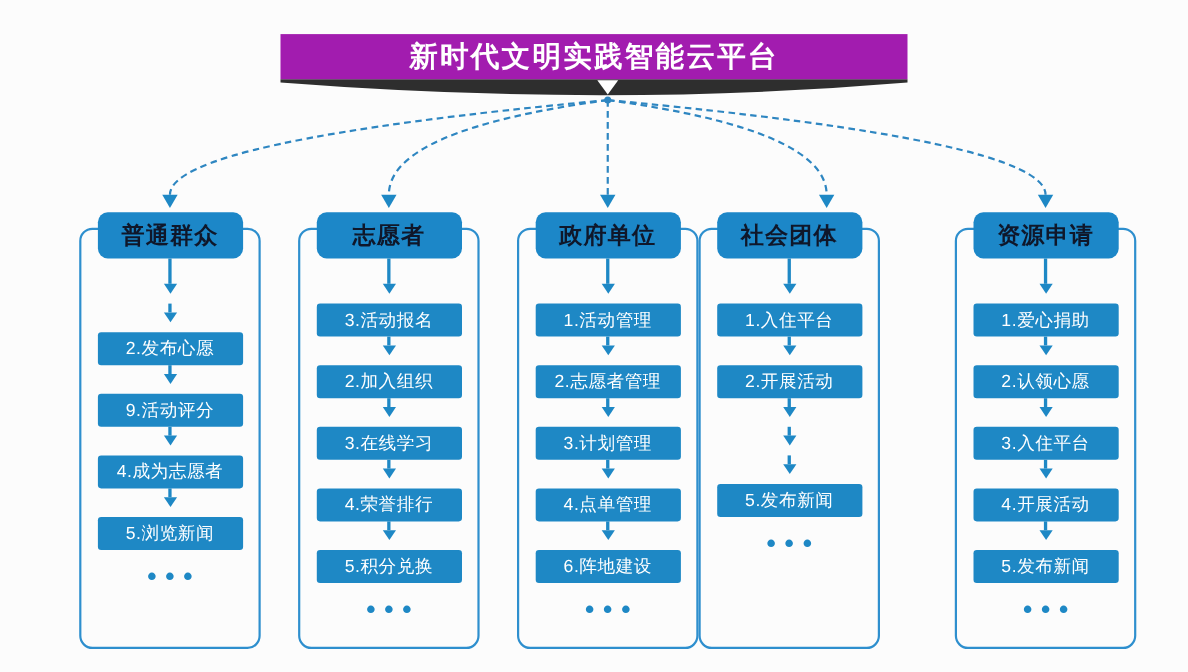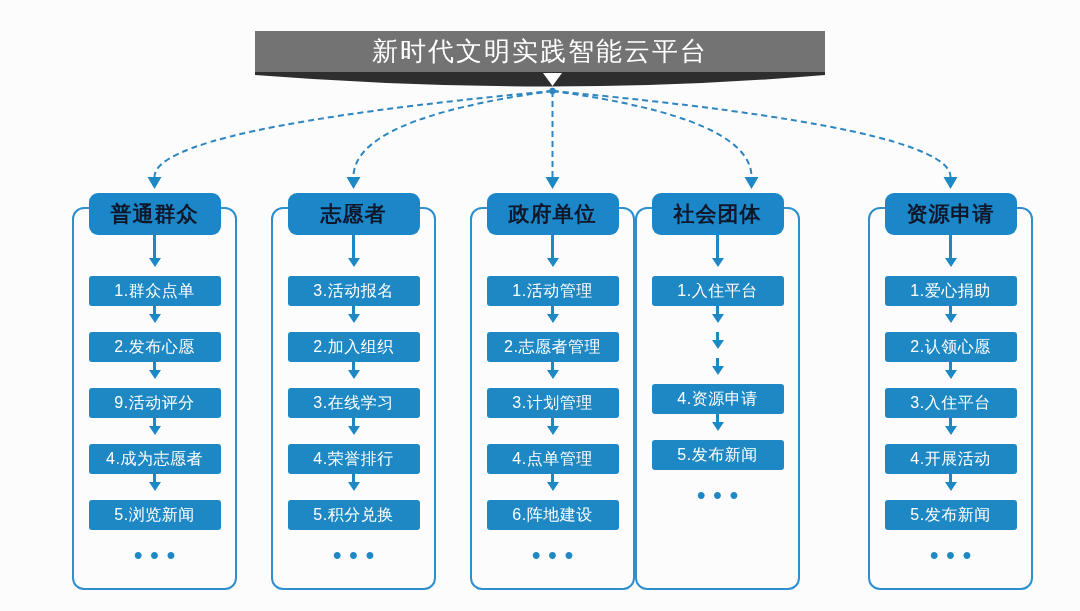--- a/index.html
+++ b/index.html
@@ -3,22 +3,22 @@
 <meta charset="utf-8">
 <style>
   html,body{margin:0;padding:0;background:#fff;}
   .stage{
     position:relative;width:1080px;height:611px;background:#fcfcfc;
     font-family:"Liberation Sans","DejaVu Sans",sans-serif;overflow:hidden;
   }
   
   .title-bar{
     position:absolute;left:255px;top:31px;width:570px;height:41px;
-    background:#737373;color:#fff;display:flex;align-items:center;justify-content:center;
-    font-size:26px;font-weight:normal;letter-spacing:2px;z-index:3;
+    background:#a21caf;color:#fff;display:flex;align-items:center;justify-content:center;
+    font-size:26px;font-weight:bold;letter-spacing:2px;z-index:3;
   }
   
   .overlay{position:absolute;left:0;top:0;width:1080px;height:611px;z-index:1;}
   
   .column{
     position:absolute;top:193px;width:165px;height:397px;
     display:flex;flex-direction:column;align-items:center;z-index:2;
   }
   .col-border{
     position:absolute;left:0;right:0;top:14px;bottom:0;
@@ -79,21 +79,20 @@
     </g>
   </svg>
 
   <div class="column" style="left:72px">
     <div class="col-border"></div>
     <div class="col-header">普通群众</div>
     <div class="v-arrow long">
         <i class="stem"></i>
         <i class="head"></i>
       </div>
-    <div class="step">1.群众点单</div>
     <div class="v-arrow">
         <i class="stem"></i>
         <i class="head"></i>
       </div>
     <div class="step">2.发布心愿</div>
     <div class="v-arrow">
         <i class="stem"></i>
         <i class="head"></i>
       </div>
     <div class="step">9.活动评分</div>
@@ -177,29 +176,29 @@
     <div class="col-header">社会团体</div>
     <div class="v-arrow long">
         <i class="stem"></i>
         <i class="head"></i>
       </div>
     <div class="step">1.入住平台</div>
     <div class="v-arrow">
         <i class="stem"></i>
         <i class="head"></i>
       </div>
-    <div class="v-arrow">
-        <i class="stem"></i>
-        <i class="head"></i>
-      </div>
-    <div class="v-arrow">
-        <i class="stem"></i>
-        <i class="head"></i>
-      </div>
-    <div class="step">4.资源申请</div>
+    <div class="step">2.开展活动</div>
+    <div class="v-arrow">
+        <i class="stem"></i>
+        <i class="head"></i>
+      </div>
+    <div class="v-arrow">
+        <i class="stem"></i>
+        <i class="head"></i>
+      </div>
     <div class="v-arrow">
         <i class="stem"></i>
         <i class="head"></i>
       </div>
     <div class="step">5.发布新闻</div>
     <div class="dots">•••</div>
   </div>
 
   <div class="column" style="left:868px">
     <div class="col-border"></div>

